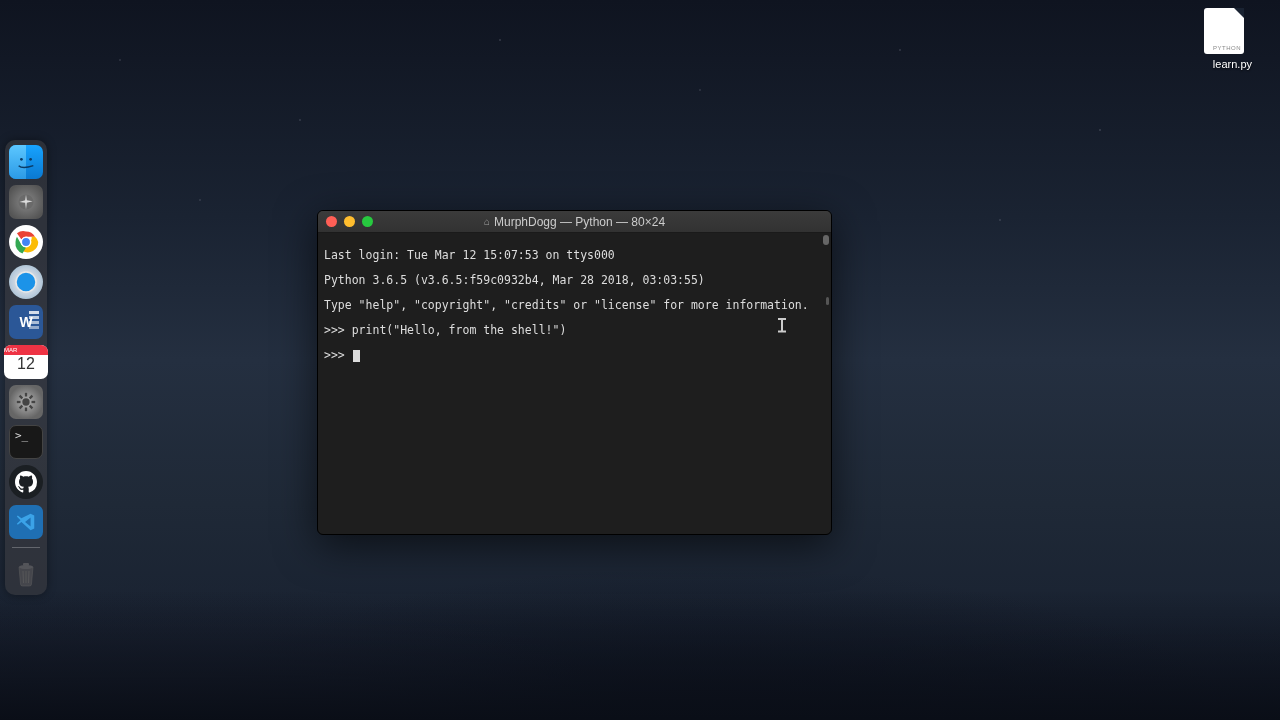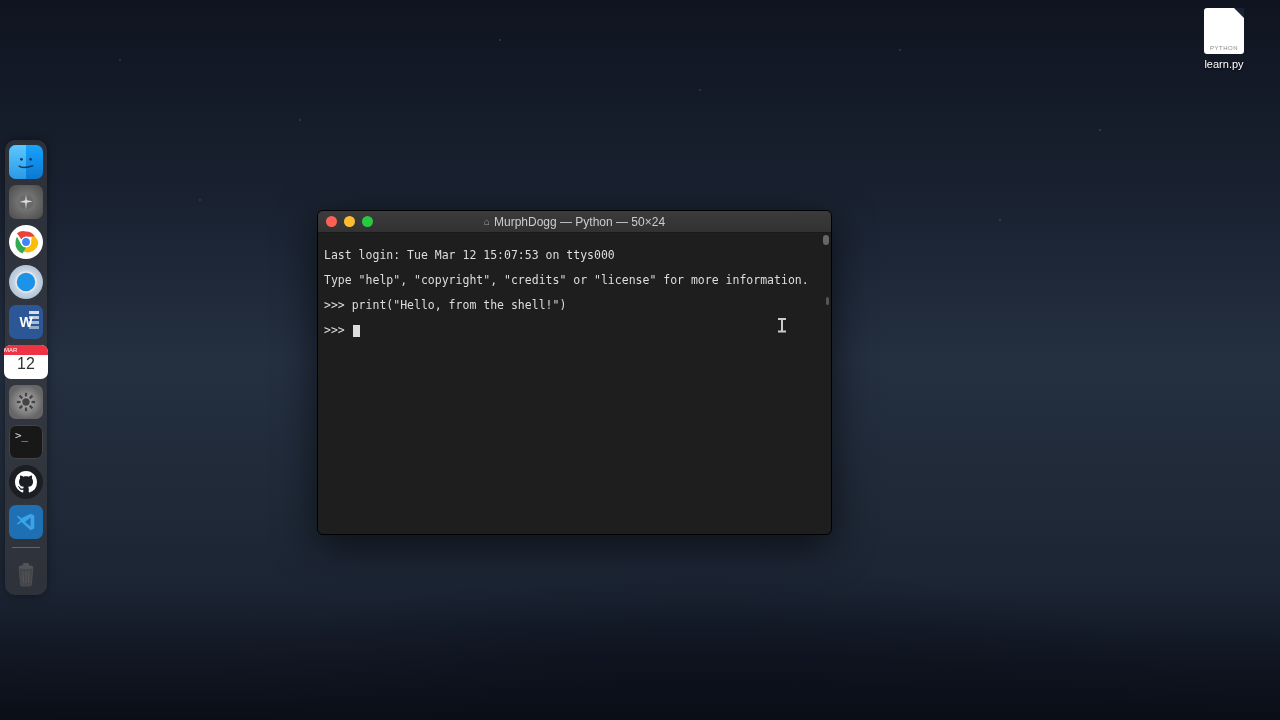--- a/index.html
+++ b/index.html
@@ -80,21 +80,21 @@
     .github { background: #1b1f23; border-radius: 50%; color:#fff; }
     .vscode { background: #1f6fb3; }
     .dock-spacer { height: 1px; width: 28px; background: rgba(255,255,255,0.25); margin: 2px 0; }
     .trash { background: transparent; }
     .trash svg { opacity: 0.85; }
     
     .desktop-file {
       position: absolute;
       top: 8px; right: 28px;
       width: 56px;
-      text-align: center;
+      text-align: right;
       cursor: pointer;
     }
     .file-icon {
       width: 40px; height: 46px;
       margin: 0 auto 4px;
       background: #fff;
       border-radius: 3px;
       position: relative;
     }
     .file-icon::before {
@@ -296,25 +296,26 @@
 
 <div class="term-window">
   <div class="titlebar">
     <div class="traffic">
       <div class="tl close"></div>
       <div class="tl min"></div>
       <div class="tl max"></div>
     </div>
     <div class="title-text">
       <span class="home-glyph">⌂</span>
-      <span>MurphDogg — Python — 50×24</span>
+      <span>MurphDogg — Python — 80×24</span>
     </div>
   </div>
   <div class="term-body">
 <span class="term-line">Last login: Tue Mar 12 15:07:53 on ttys000</span>
+<span class="term-line">Python 3.6.5 (v3.6.5:f59c0932b4, Mar 28 2018, 03:03:55)</span>
 <span class="term-line">Type "help", "copyright", "credits" or "license" for more information.</span>
 <span class="term-line">&gt;&gt;&gt; print("Hello, from the shell!")</span>
 <span class="term-line"><span>&gt;&gt;&gt; </span><span class="cursor-block"></span></span>
   </div>
   <div class="scroll-thumb"></div>
   <div class="scroll-thumb2"></div>
 </div>
 
 <div class="ibeam"></div>
 

